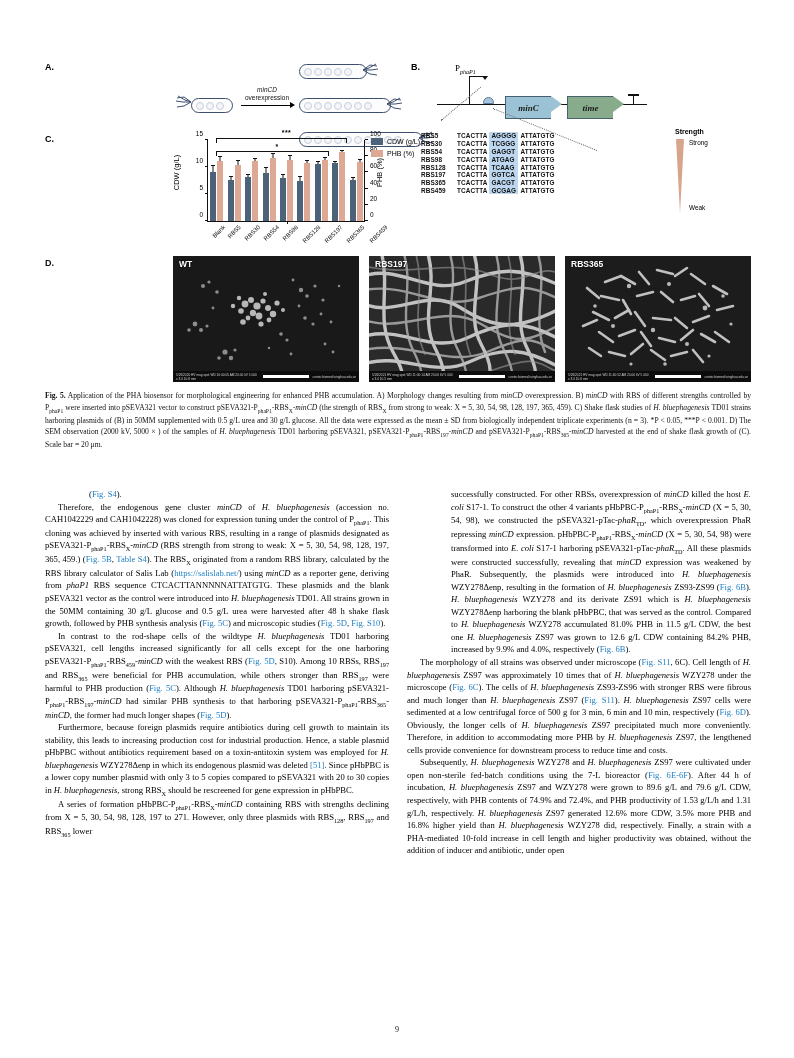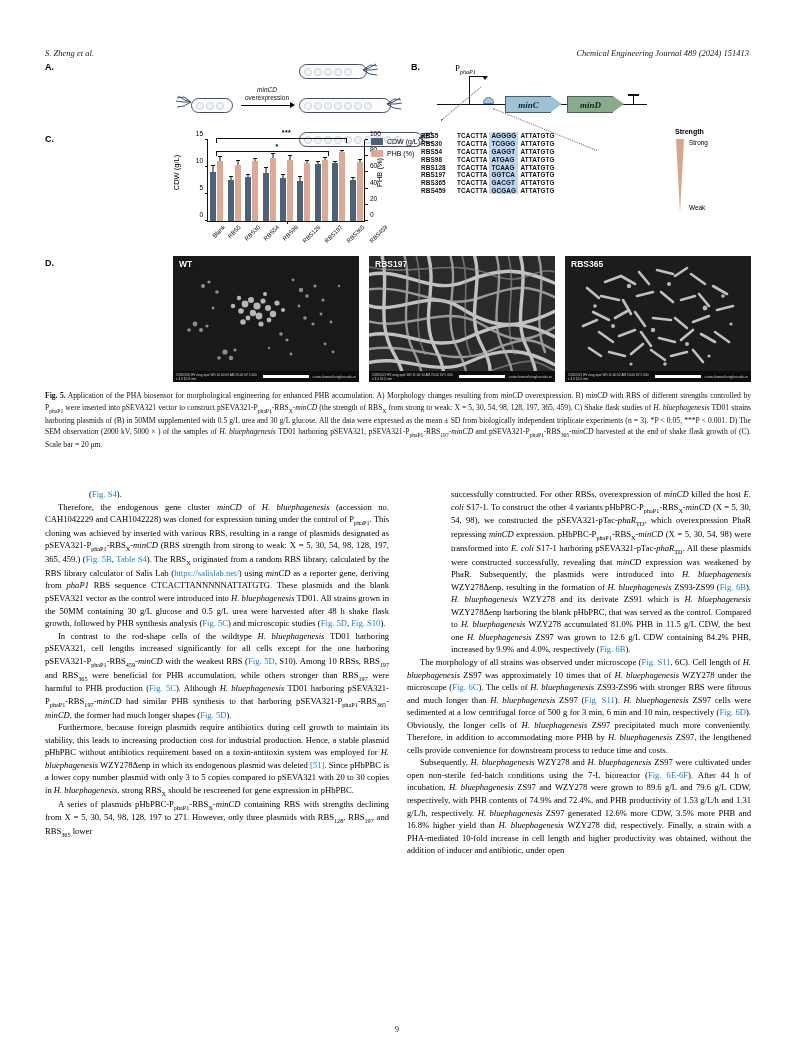--- a/index.html
+++ b/index.html
@@ -73,21 +73,21 @@
     border-left: 3px solid transparent; border-right: 3px solid transparent;
     border-top: 4px solid #111; }
   .prom-label { position: absolute; font-family: "Liberation Serif", serif; font-size: 9px; }
   .prom-label sub { font-size: 6px; font-style: italic; }
   .rbs-dot {
     position: absolute; width: 11px; height: 7px;
     background: #a8c4de; border: 1px solid #5d7f9e;
     border-radius: 11px 11px 0 0;
   }
   .gene-arrow {
-    position: absolute; height: 17px;
+    position: absolute; height: 23px;
     display: flex; align-items: center; justify-content: center;
     font-family: "Liberation Serif", serif; font-style: italic; font-weight: bold;
     font-size: 9px; color: #1c1c1c;
     border: 1px solid #46606f;
   }
   .gene-c { background: #9cc3d5; }
   .gene-d { background: #87ab8b; }
   .gene-point {
     position: absolute; width: 0; height: 0;
     border-top: 8.5px solid transparent; border-bottom: 8.5px solid transparent;
@@ -235,24 +235,20 @@
   .folio {
     position: absolute; bottom: 24px; left: 0; width: 794px;
     text-align: center; font-size: 8px; color: #111;
   }
 </style>
 </head>
 <body>
 
 <div class="page">
 
-  <div class="runhead">
-    <span class="left">S. Zheng et al.</span>
-    <span class="right">Chemical Engineering Journal 489 (2024) 151413</span>
-  </div>
 
   <div class="figure-block">
     <div class="fig-img">
 
       <span class="panel-letter" style="left:0px; top:2px;">A.</span>
       <div id="panelA">
 
         <div class="cell" style="left:18px; top:36px; width:42px; height:15px;">
           <span class="gran"></span>
           <span class="gran"></span>
@@ -341,21 +337,21 @@
         <div class="prom-label" style="left:34px; top:1px;"><span>P</span><sub>phaP1</sub></div>
 
         <div class="rbs-dot" style="left:62px; top:35px;"></div>
 
         <div class="gene-arrow gene-c" style="left:84px; top:34px; width:46px; border-right:none;">
           <span>minC</span>
         </div>
         <div class="gene-point" style="left:130px; top:34px; border-left:11px solid #9cc3d5;"></div>
 
         <div class="gene-arrow gene-d" style="left:146px; top:34px; width:46px; border-right:none;">
-          <span>minD</span>
+          <span>time</span>
         </div>
         <div class="gene-point" style="left:192px; top:34px; border-left:11px solid #87ab8b;"></div>
 
         <div class="term-stem" style="left:212px; top:34px;"></div>
         <div class="term-bar" style="left:207px; top:32px;"></div>
 
         <div class="dash-leader" style="left:20px; top:58px; width:52px; transform: rotate(-40deg);"></div>
         <div class="dash-leader" style="left:72px; top:46px; width:112px; transform: rotate(22deg);"></div>
       </div>
 
@@ -778,21 +774,21 @@
 
     <div class="col">
       <p class="noindent"><span>(</span><a class="ref" href="#">Fig. S4</a><span>).</span></p>
 
       <p><span>Therefore, the endogenous gene cluster </span><i>minCD</i><span> of </span><i>H. bluephagenesis</i><span> (accession no. CAH1042229 and CAH1042228) was cloned for expression tuning under the control of P</span><sub>phaP1</sub><span>. This cloning was achieved by inserted with various RBS, resulting in a range of plasmids designated as pSEVA321-P</span><sub>phaP1</sub><span>-RBS</span><sub>X</sub><span>-</span><i>minCD</i><span> (RBS strength from strong to weak: X = 5, 30, 54, 98, 128, 197, 365, 459.) (</span><a class="ref" href="#">Fig. 5B</a><span>, </span><a class="ref" href="#">Table S4</a><span>). The RBS</span><sub>X</sub><span> originated from a random RBS library, calculated by the RBS library calculator of Salis Lab (</span><a class="ext" href="#">https://salislab.net/</a><span>) using </span><i>minCD</i><span> as a reporter gene, deriving from </span><i>phaP1</i><span> RBS sequence CTCACTTANNNNNATTATGTG. These plasmids and the blank pSEVA321 vector as the control were introduced into </span><i>H. bluephagenesis</i><span> TD01. All strains grown in the 50MM containing 30 g/L glucose and 0.5 g/L urea were harvested after 48 h shake flask growth, followed by PHB synthesis analysis (</span><a class="ref" href="#">Fig. 5C</a><span>) and microscopic studies (</span><a class="ref" href="#">Fig. 5D</a><span>, </span><a class="ref" href="#">Fig. S10</a><span>).</span></p>
 
       <p><span>In contrast to the rod-shape cells of the wildtype </span><i>H. bluephagenesis</i><span> TD01 harboring pSEVA321, cell lengths increased significantly for all cells except for the one harboring pSEVA321-P</span><sub>phaP1</sub><span>-RBS</span><sub>459</sub><span>-</span><i>minCD</i><span> with the weakest RBS (</span><a class="ref" href="#">Fig. 5D</a><span>, S10). Among 10 RBSs, RBS</span><sub>197</sub><span> and RBS</span><sub>365</sub><span> were beneficial for PHB accumulation, while others stronger than RBS</span><sub>197</sub><span> were harmful to PHB production (</span><a class="ref" href="#">Fig. 5C</a><span>). Although </span><i>H. bluephagenesis</i><span> TD01 harboring pSEVA321-P</span><sub>phaP1</sub><span>-RBS</span><sub>197</sub><span>-</span><i>minCD</i><span> had similar PHB synthesis to that harboring pSEVA321-P</span><sub>phaP1</sub><span>-RBS</span><sub>365</sub><span>-</span><i>minCD</i><span>, the former had much longer shapes (</span><a class="ref" href="#">Fig. 5D</a><span>).</span></p>
 
       <p><span>Furthermore, because foreign plasmids require antibiotics during cell growth to maintain its stability, this leads to increasing production cost for industrial production. Hence, a stable plasmid pHbPBC without antibiotics requirement based on a toxin-antitoxin system was employed for </span><i>H. bluephagenesis</i><span> WZY278Δenp in which its endogenous plasmid was deleted </span><a class="ref" href="#">[51]</a><span>. Since pHbPBC is a lower copy number plasmid with only 3 to 5 copies compared to pSEVA321 with 20 to 30 copies in </span><i>H. bluephagenesis</i><span>, strong RBS</span><sub>X</sub><span> should be rescreened for gene expression in pHbPBC.</span></p>
 
-      <p><span>A series of plasmids pHbPBC-P</span><sub>phaP1</sub><span>-RBS</span><sub>X</sub><span>-</span><i>minCD</i><span> containing RBS with strengths declining from X = 5, 30, 54, 98, 128, 197 to 271. However, only three plasmids with RBS</span><sub>128</sub><span>, RBS</span><sub>197</sub><span> and RBS</span><sub>365</sub><span> lower</span></p>
+      <p><span>A series of formation pHbPBC-P</span><sub>phaP1</sub><span>-RBS</span><sub>X</sub><span>-</span><i>minCD</i><span> containing RBS with strengths declining from X = 5, 30, 54, 98, 128, 197 to 271. However, only three plasmids with RBS</span><sub>128</sub><span>, RBS</span><sub>197</sub><span> and RBS</span><sub>365</sub><span> lower</span></p>
     </div>
 
     <div class="col">
       <p class="noindent"><span>successfully constructed. For other RBSs, overexpression of </span><i>minCD</i><span> killed the host </span><i>E. coli</i><span> S17-1. To construct the other 4 variants pHbPBC-P</span><sub>phaP1</sub><span>-RBS</span><sub>X</sub><span>-</span><i>minCD</i><span> (X = 5, 30, 54, 98), we constructed the pSEVA321-pTac-</span><i>phaR</i><sub>TD</sub><span>, which overexpression PhaR repressing </span><i>minCD</i><span> expression. pHbPBC-P</span><sub>phaP1</sub><span>-RBS</span><sub>X</sub><span>-</span><i>minCD</i><span> (X = 5, 30, 54, 98) were transformed into </span><i>E. coli</i><span> S17-1 harboring pSEVA321-pTac-</span><i>phaR</i><sub>TD</sub><span>. All these plasmids were constructed successfully, revealing that </span><i>minCD</i><span> expression was weakened by PhaR. Subsequently, the plasmids were introduced into </span><i>H. bluephagenesis</i><span> WZY278Δenp, resulting in the formation of </span><i>H. bluephagenesis</i><span> ZS93-ZS99 (</span><a class="ref" href="#">Fig. 6B</a><span>). </span><i>H. bluephagenesis</i><span> WZY278 and its derivate ZS91 which is </span><i>H. bluephagenesis</i><span> WZY278Δenp harboring the blank pHbPBC, that was served as the control. Compared to </span><i>H. bluephagenesis</i><span> WZY278 accumulated 81.0% PHB in 11.5 g/L CDW, the best one </span><i>H. bluephagenesis</i><span> ZS97 was grown to 12.6 g/L CDW containing 84.2% PHB, increased by 9.9% and 4.0%, respectively (</span><a class="ref" href="#">Fig. 6B</a><span>).</span></p>
 
       <p><span>The morphology of all strains was observed under microscope (</span><a class="ref" href="#">Fig. S11</a><span>, 6C). Cell length of </span><i>H. bluephagenesis</i><span> ZS97 was approximately 10 times that of </span><i>H. bluephagenesis</i><span> WZY278 under the microscope (</span><a class="ref" href="#">Fig. 6C</a><span>). The cells of </span><i>H. bluephagenesis</i><span> ZS93-ZS96 with stronger RBS were fibrous and much longer than </span><i>H. bluephagenesis</i><span> ZS97 (</span><a class="ref" href="#">Fig. S11</a><span>). </span><i>H. bluephagenesis</i><span> ZS97 cells were sedimented at a low centrifugal force of 500 g for 3 min, 6 min and 10 min, respectively (</span><a class="ref" href="#">Fig. 6D</a><span>). Obviously, the longer cells of </span><i>H. bluephagenesis</i><span> ZS97 precipitated much more conveniently. Therefore, in addition to accommodating more PHB by </span><i>H. bluephagenesis</i><span> ZS97, the lengthened cells provide convenience for downstream process to reduce time and costs.</span></p>
 
       <p><span>Subsequently, </span><i>H. bluephagenesis</i><span> WZY278 and </span><i>H. bluephagenesis</i><span> ZS97 were cultivated under open non-sterile fed-batch conditions using the 7-L bioreactor (</span><a class="ref" href="#">Fig. 6E-6F</a><span>). After 44 h of incubation, </span><i>H. bluephagenesis</i><span> ZS97 and WZY278 were grown to 89.6 g/L and 79.6 g/L CDW, respectively, with PHB contents of 74.9% and 72.4%, and PHB productivity of 1.53 g/L/h and 1.31 g/L/h, respectively. </span><i>H. bluephagenesis</i><span> ZS97 generated 12.6% more CDW, 3.5% more PHB and 16.8% higher yield than </span><i>H. bluephagenesis</i><span> WZY278 did, respectively. Finally, a strain with a PHA-mediated 10-fold increase in cell length and higher productivity was obtained, without the addition of inducer and antibiotic, under open</span></p>
     </div>
   </div>

